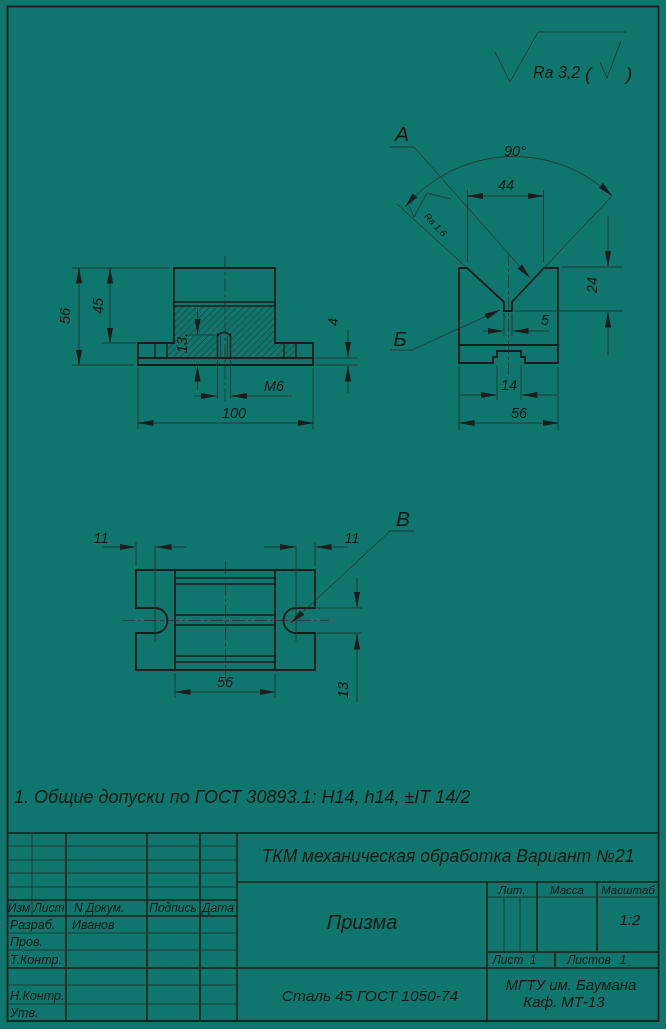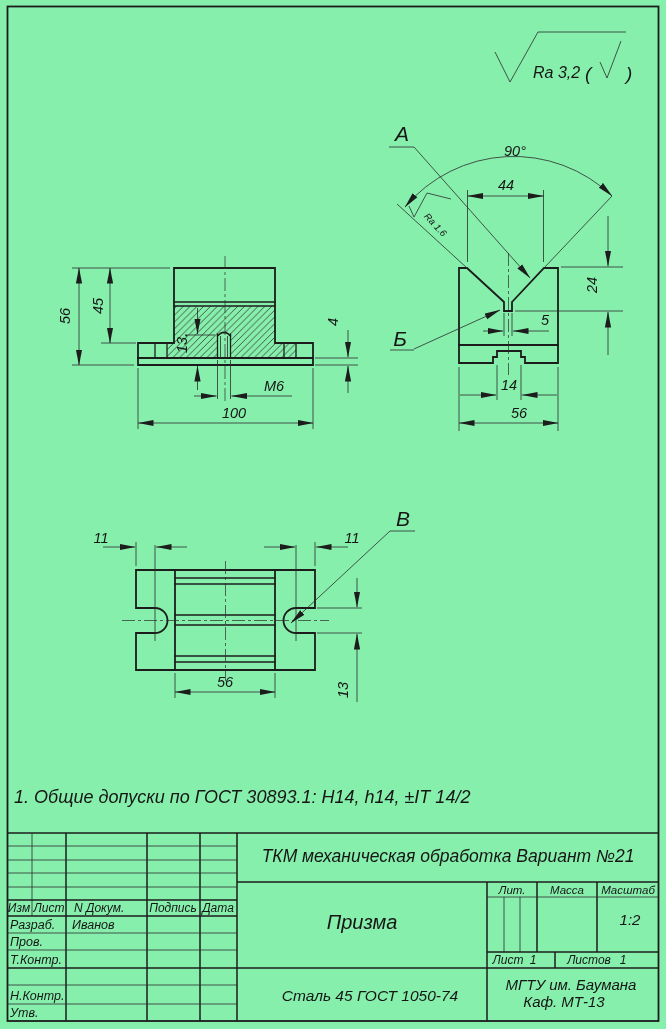--- a/index.html
+++ b/index.html
@@ -1,16 +1,16 @@
 <!DOCTYPE html>
 <html><head>
 <meta charset="utf-8">
 <style>
   html,body{margin:0;padding:0;background:#ffffff;}
-  .sheet{position:relative;width:666px;height:1029px;background:#86efac;overflow:hidden;}
+  .sheet{position:relative;width:666px;height:1029px;background:#0f766e;overflow:hidden;}
   svg{display:block;}
   svg text{font-family:"Liberation Sans","DejaVu Sans",sans-serif;font-style:italic;fill:#161616;}
   .thick{stroke:#1c1c1c;stroke-width:1.8;fill:none;stroke-linecap:square;}
   .med{stroke:#1c1c1c;stroke-width:1.3;fill:none;stroke-linecap:square;}
   .thin{stroke:#2c2c2c;stroke-width:0.8;fill:none;}
   .cl{stroke:#2c2c2c;stroke-width:0.7;fill:none;stroke-dasharray:13 3 3 3;}
   .tbl{stroke:#1c1c1c;stroke-width:1.5;fill:none;}
   .tblthin{stroke:#2c2c2c;stroke-width:0.8;fill:none;}
   .dim{font-size:14.5px;}
   .biglbl{font-size:21px;}

